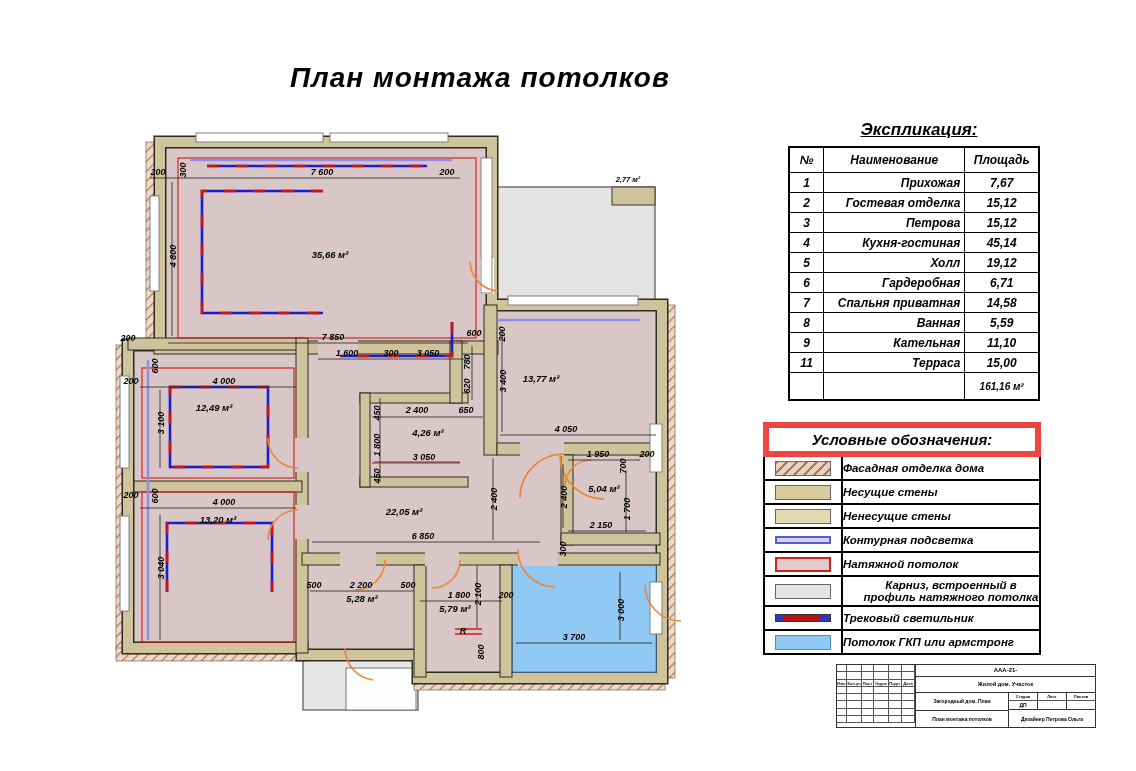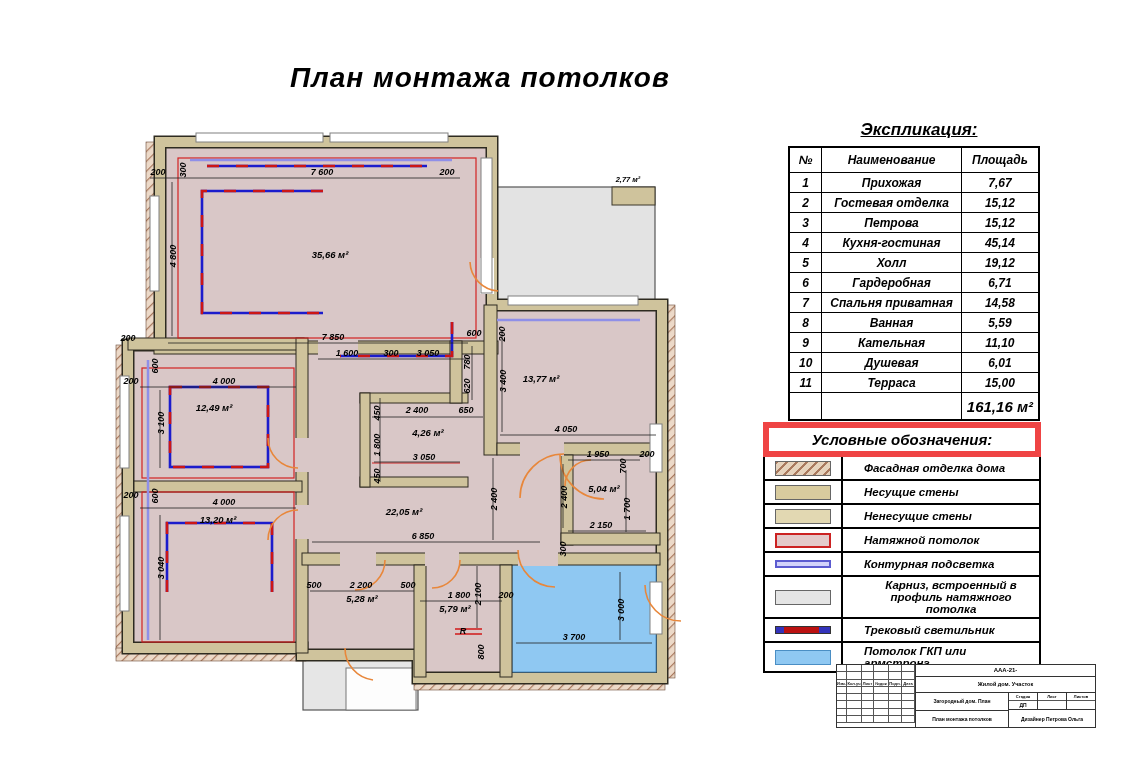--- a/index.html
+++ b/index.html
@@ -14,33 +14,33 @@
   svg text.tiny{font-size:7.5px;}
 
   
   .explication{position:absolute;left:788px;top:120px;width:252px;}
   .exp-title{font:italic bold 17px "Liberation Sans",sans-serif;text-align:center;margin:0 0 6px 10px;text-decoration:underline;}
   table.exp{border-collapse:collapse;width:252px;border:2px solid #000;}
   table.exp th,table.exp td{border:1px solid #000;font:italic bold 12px "Liberation Sans",sans-serif;
         padding:0 4px;height:19px;white-space:nowrap;}
   table.exp th{height:24px;text-align:center;}
   td.c-num{width:32px;text-align:center;}
-  td.c-name{width:138px;text-align:center;}
+  td.c-name{width:138px;text-align:right;}
   td.c-area{width:70px;text-align:center;}
   tr.total td{height:26px;}
-  tr.total td.c-area{font-size:15px;}
+  tr.total td.c-area{font-size:10px;}
 
   
   .legend{position:absolute;left:763px;top:422px;width:278px;}
   .leg-title{border:6px solid #ef4444;font:italic bold 15px "Liberation Sans",sans-serif;
         text-align:center;padding:3px 0;margin-bottom:0;}
   .leg-row{display:flex;border:2px solid #000;border-top:none;align-items:center;min-height:22px;}
   .leg-sw-cell{width:76px;align-self:stretch;border-right:2px solid #000;display:flex;
         align-items:center;justify-content:center;padding:3px 0;}
-  .leg-label{flex:1;font:italic bold 11.5px "Liberation Sans",sans-serif;padding:2px 21px;text-align:left;}
+  .leg-label{flex:1;font:italic bold 11.5px "Liberation Sans",sans-serif;padding:2px 0;text-align:left;}
   .leg-label.center{text-align:center;margin-left:20px;}
   .sw{width:56px;height:15px;border:1px solid #666;box-sizing:border-box;}
   .sw-hatch{background:repeating-linear-gradient(135deg,#a9795e 0 2px,#e6d3bd 2px 7px);}
   .sw-wall{background:#d8cb9e;}
   .sw-partition{background:#e2d8b2;}
   .sw-stretch{background:#e4caca;border:2px solid #cc2222;}
   .sw-contour{background:#d2d2fa;border:2px solid #5b5bd0;height:8px;}
   .sw-cornice{background:#e4e4e4;}
   .sw-gkl{background:#8fc8f2;border-color:#4a8ec4;}
   .sw-track{height:8px;border:1px solid #333;
@@ -338,25 +338,20 @@
             <td class="c-num">8</td>
             <td class="c-name">Ванная</td>
             <td class="c-area">5,59</td>
           </tr>
           <tr>
             <td class="c-num">9</td>
             <td class="c-name">Кательная</td>
             <td class="c-area">11,10</td>
           </tr>
           <tr>
-            <td class="c-num">10</td>
-            <td class="c-name">Душевая</td>
-            <td class="c-area">6,01</td>
-          </tr>
-          <tr>
             <td class="c-num">11</td>
             <td class="c-name">Терраса</td>
             <td class="c-area">15,00</td>
           </tr>
           <tr class="total">
             <td class="c-num"></td>
             <td class="c-name"></td>
             <td class="c-area">161,16 м²</td>
           </tr>
         </tbody>
@@ -379,29 +374,29 @@
           <div class="leg-label">Несущие стены</div>
         </div>
         <div class="leg-row">
           <div class="leg-sw-cell">
             <div class="sw sw-partition"></div>
           </div>
           <div class="leg-label">Ненесущие стены</div>
         </div>
         <div class="leg-row">
           <div class="leg-sw-cell">
+            <div class="sw sw-contour"></div>
+          </div>
+          <div class="leg-label">Контурная подсветка</div>
+        </div>
+        <div class="leg-row">
+          <div class="leg-sw-cell">
             <div class="sw sw-stretch"></div>
           </div>
           <div class="leg-label">Натяжной потолок</div>
-        </div>
-        <div class="leg-row">
-          <div class="leg-sw-cell">
-            <div class="sw sw-contour"></div>
-          </div>
-          <div class="leg-label">Контурная подсветка</div>
         </div>
         <div class="leg-row">
           <div class="leg-sw-cell">
             <div class="sw sw-cornice"></div>
           </div>
           <div class="leg-label center">Карниз, встроенный в профиль натяжного потолка</div>
         </div>
         <div class="leg-row">
           <div class="leg-sw-cell">
             <div class="sw sw-track"></div>

